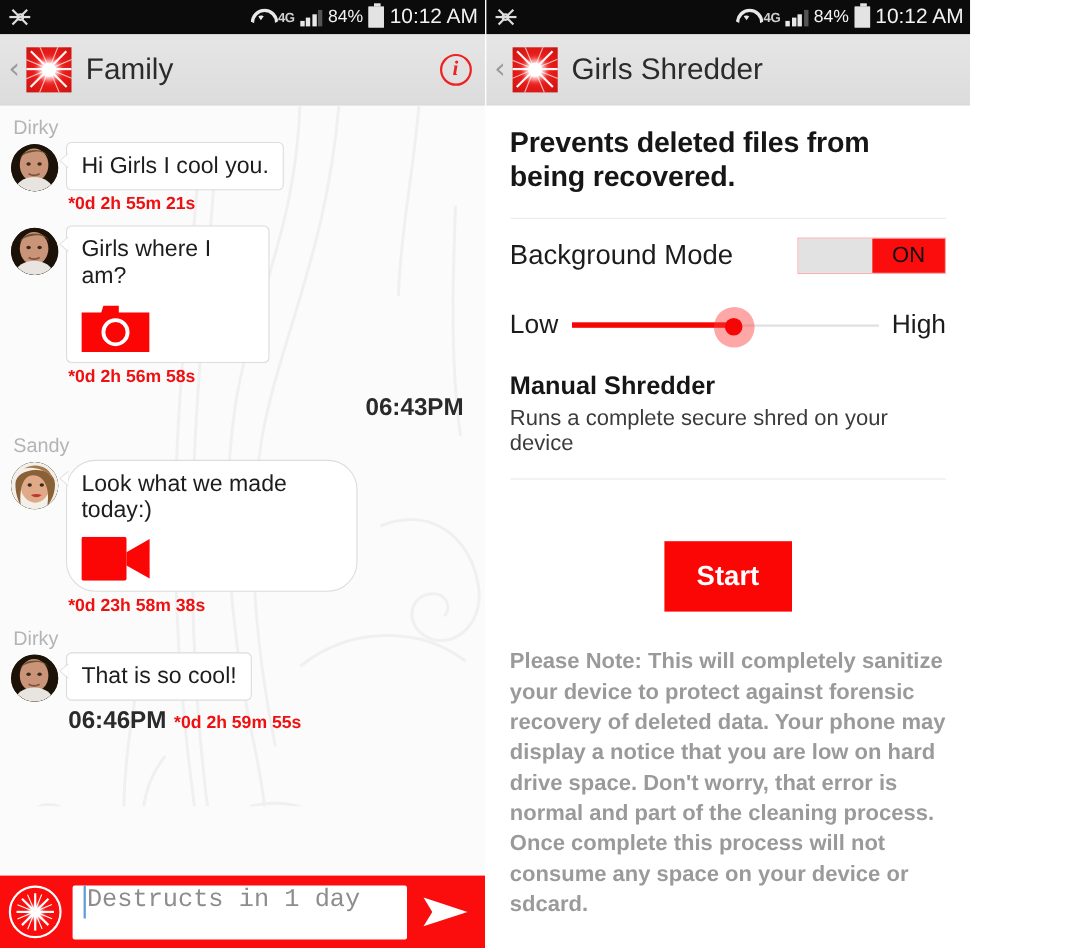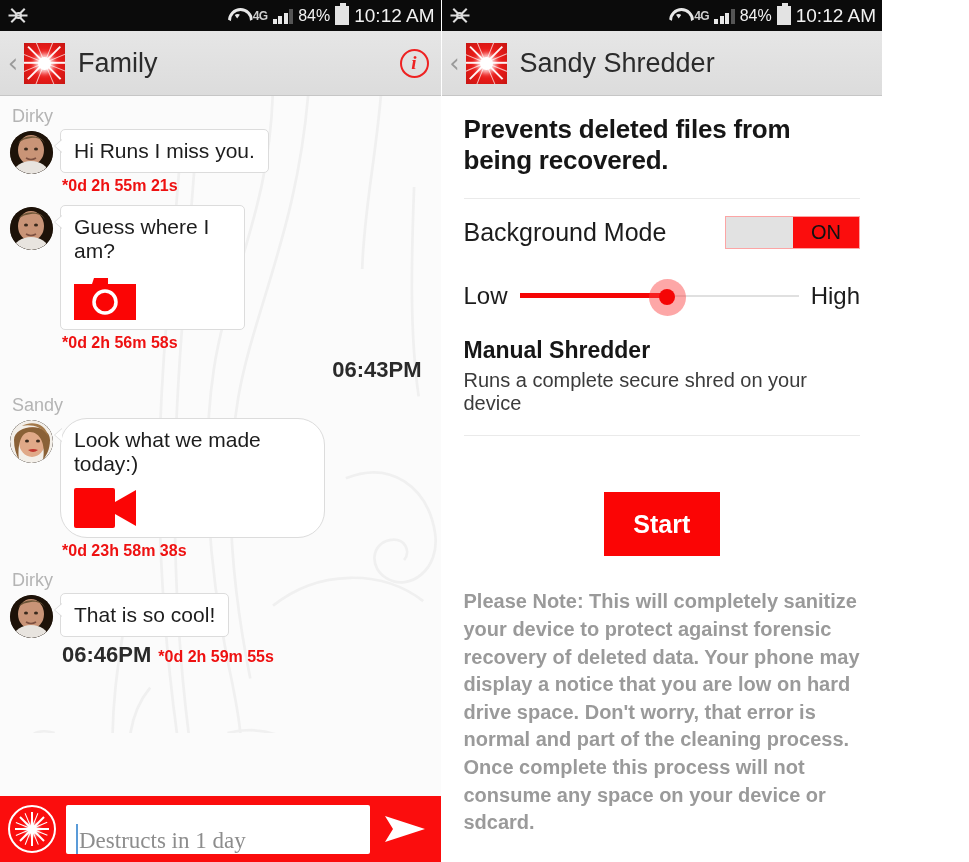--- a/index.html
+++ b/index.html
@@ -147,22 +147,22 @@
     background:#fb0d0d; display:flex; align-items:center; padding: 0 11px 0 8px; gap:10px;
   }
   .burst-btn { width:48px; height:48px; border:2.5px solid #fff; border-radius:50%;
                position:relative; flex:none; }
   .burst-btn .r { position:absolute; left:50%; top:50%; width:2px; height:34px;
                   background:#fff; margin-left:-1px; margin-top:-17px; transform-origin:50% 50%; }
   .burst-btn .c { position:absolute; left:50%; top:50%; width:9px; height:9px; margin:-4.5px 0 0 -4.5px;
                   background:#fff; border-radius:50%; box-shadow:0 0 4px 2px rgba(255,255,255,.9); }
   .msg-input {
     flex:1; height:49px; background:#fff; border:none; border-radius:2px;
-    font-size:23px; color:#8d8d8d; padding: 0 10px; display:flex; align-items:flex-end;
-    position:relative; font-family:Liberation Serif, serif;
+    font-size:23px; color:#8d8d8d; padding: 0 10px; display:flex; align-items:flex-start;
+    position:relative; font-family:Liberation Mono, monospace;
   }
   .caret { width:2px; height:30px; background:#5a9bd8; margin-right:1px; flex:none; }
   .send-btn { width:50px; height:48px; flex:none; display:flex; align-items:center; justify-content:center; }
 
   
   .panel { position:absolute; top:96px; left:0; right:0; bottom:0; background:#fff;
            padding: 0 22px; }
   .panel-h1 { font-size:26px; font-weight:bold; color:#161616; line-height:1.2;
               margin-top:18px; letter-spacing:-0.2px; }
   .hr { height:1px; background:#eaeaea; margin: 22px 0 0 0; }
@@ -268,21 +268,21 @@
                   <path d="M8 14 C10 3, 33 2, 35 14 C34 8, 26 6, 21 7 C14 8, 9 10, 8 14Z" fill="#6b5436"></path>
                   <ellipse cx="21" cy="42" rx="17" ry="12" fill="#e8e4df"></ellipse>
                   <ellipse cx="16" cy="18" rx="2" ry="1.6" fill="#3a2a1d"></ellipse>
                   <ellipse cx="26" cy="18" rx="2" ry="1.6" fill="#3a2a1d"></ellipse>
                   <path d="M16 27 Q21 30 26 27" stroke="#7d5040" stroke-width="1.6" fill="none"></path>
                 </g>
               </svg>
             </div>
             <div class="bubble-wrap">
               <div class="bubble">
-                <span>Hi Runs I miss you.</span>
+                <span>Hi Girls I cool you.</span>
               </div>
               <div class="ttl">*0d 2h 55m 21s</div>
             </div>
           </div>
         </div>
 
         <div style="margin-top:10px">
           <div class="msg-row">
             <div class="avatar">
               <svg width="43" height="43" viewBox="0 0 43 43">
@@ -297,21 +297,21 @@
                   <path d="M8 14 C10 3, 33 2, 35 14 C34 8, 26 6, 21 7 C14 8, 9 10, 8 14Z" fill="#6b5436"></path>
                   <ellipse cx="21" cy="42" rx="17" ry="12" fill="#e8e4df"></ellipse>
                   <ellipse cx="16" cy="18" rx="2" ry="1.6" fill="#3a2a1d"></ellipse>
                   <ellipse cx="26" cy="18" rx="2" ry="1.6" fill="#3a2a1d"></ellipse>
                   <path d="M16 27 Q21 30 26 27" stroke="#7d5040" stroke-width="1.6" fill="none"></path>
                 </g>
               </svg>
             </div>
             <div class="bubble-wrap">
               <div class="bubble" style="display:block; width:185px;">
-                <span>Guess where I am?</span>
+                <span>Girls where I am?</span>
                 <div class="cam-icon">
                   <svg width="62" height="45" viewBox="0 0 62 45">
                     <path d="M0 9 L18 9 L20 3 L34 3 L34 9 L62 9 L62 45 L0 45 Z" fill="#fb0505"></path>
                     <circle cx="31" cy="27" r="11" fill="none" stroke="#fff" stroke-width="3.5"></circle>
                   </svg>
                 </div>
               </div>
               <div class="ttl">*0d 2h 56m 58s</div>
             </div>
           </div>
@@ -446,21 +446,21 @@
     <div class="appbar">
       <div class="back-chev">‹</div>
       <div class="logo">
         <i class="ray"></i>
           <i class="ray2"></i>
           <i class="ray3"></i>
           <i class="ray4"></i>
           <i class="ray5"></i>
         <i class="core"></i>
       </div>
-      <div class="apptitle">Sandy Shredder</div>
+      <div class="apptitle">Girls Shredder</div>
     </div>
 
     <div class="panel">
       <div class="panel-h1">Prevents deleted files from being recovered.</div>
       <div class="hr"></div>
 
       <div class="row-bg">
         <span class="lbl">Background Mode</span>
         <div class="toggle">
           <div class="off-track"></div>

